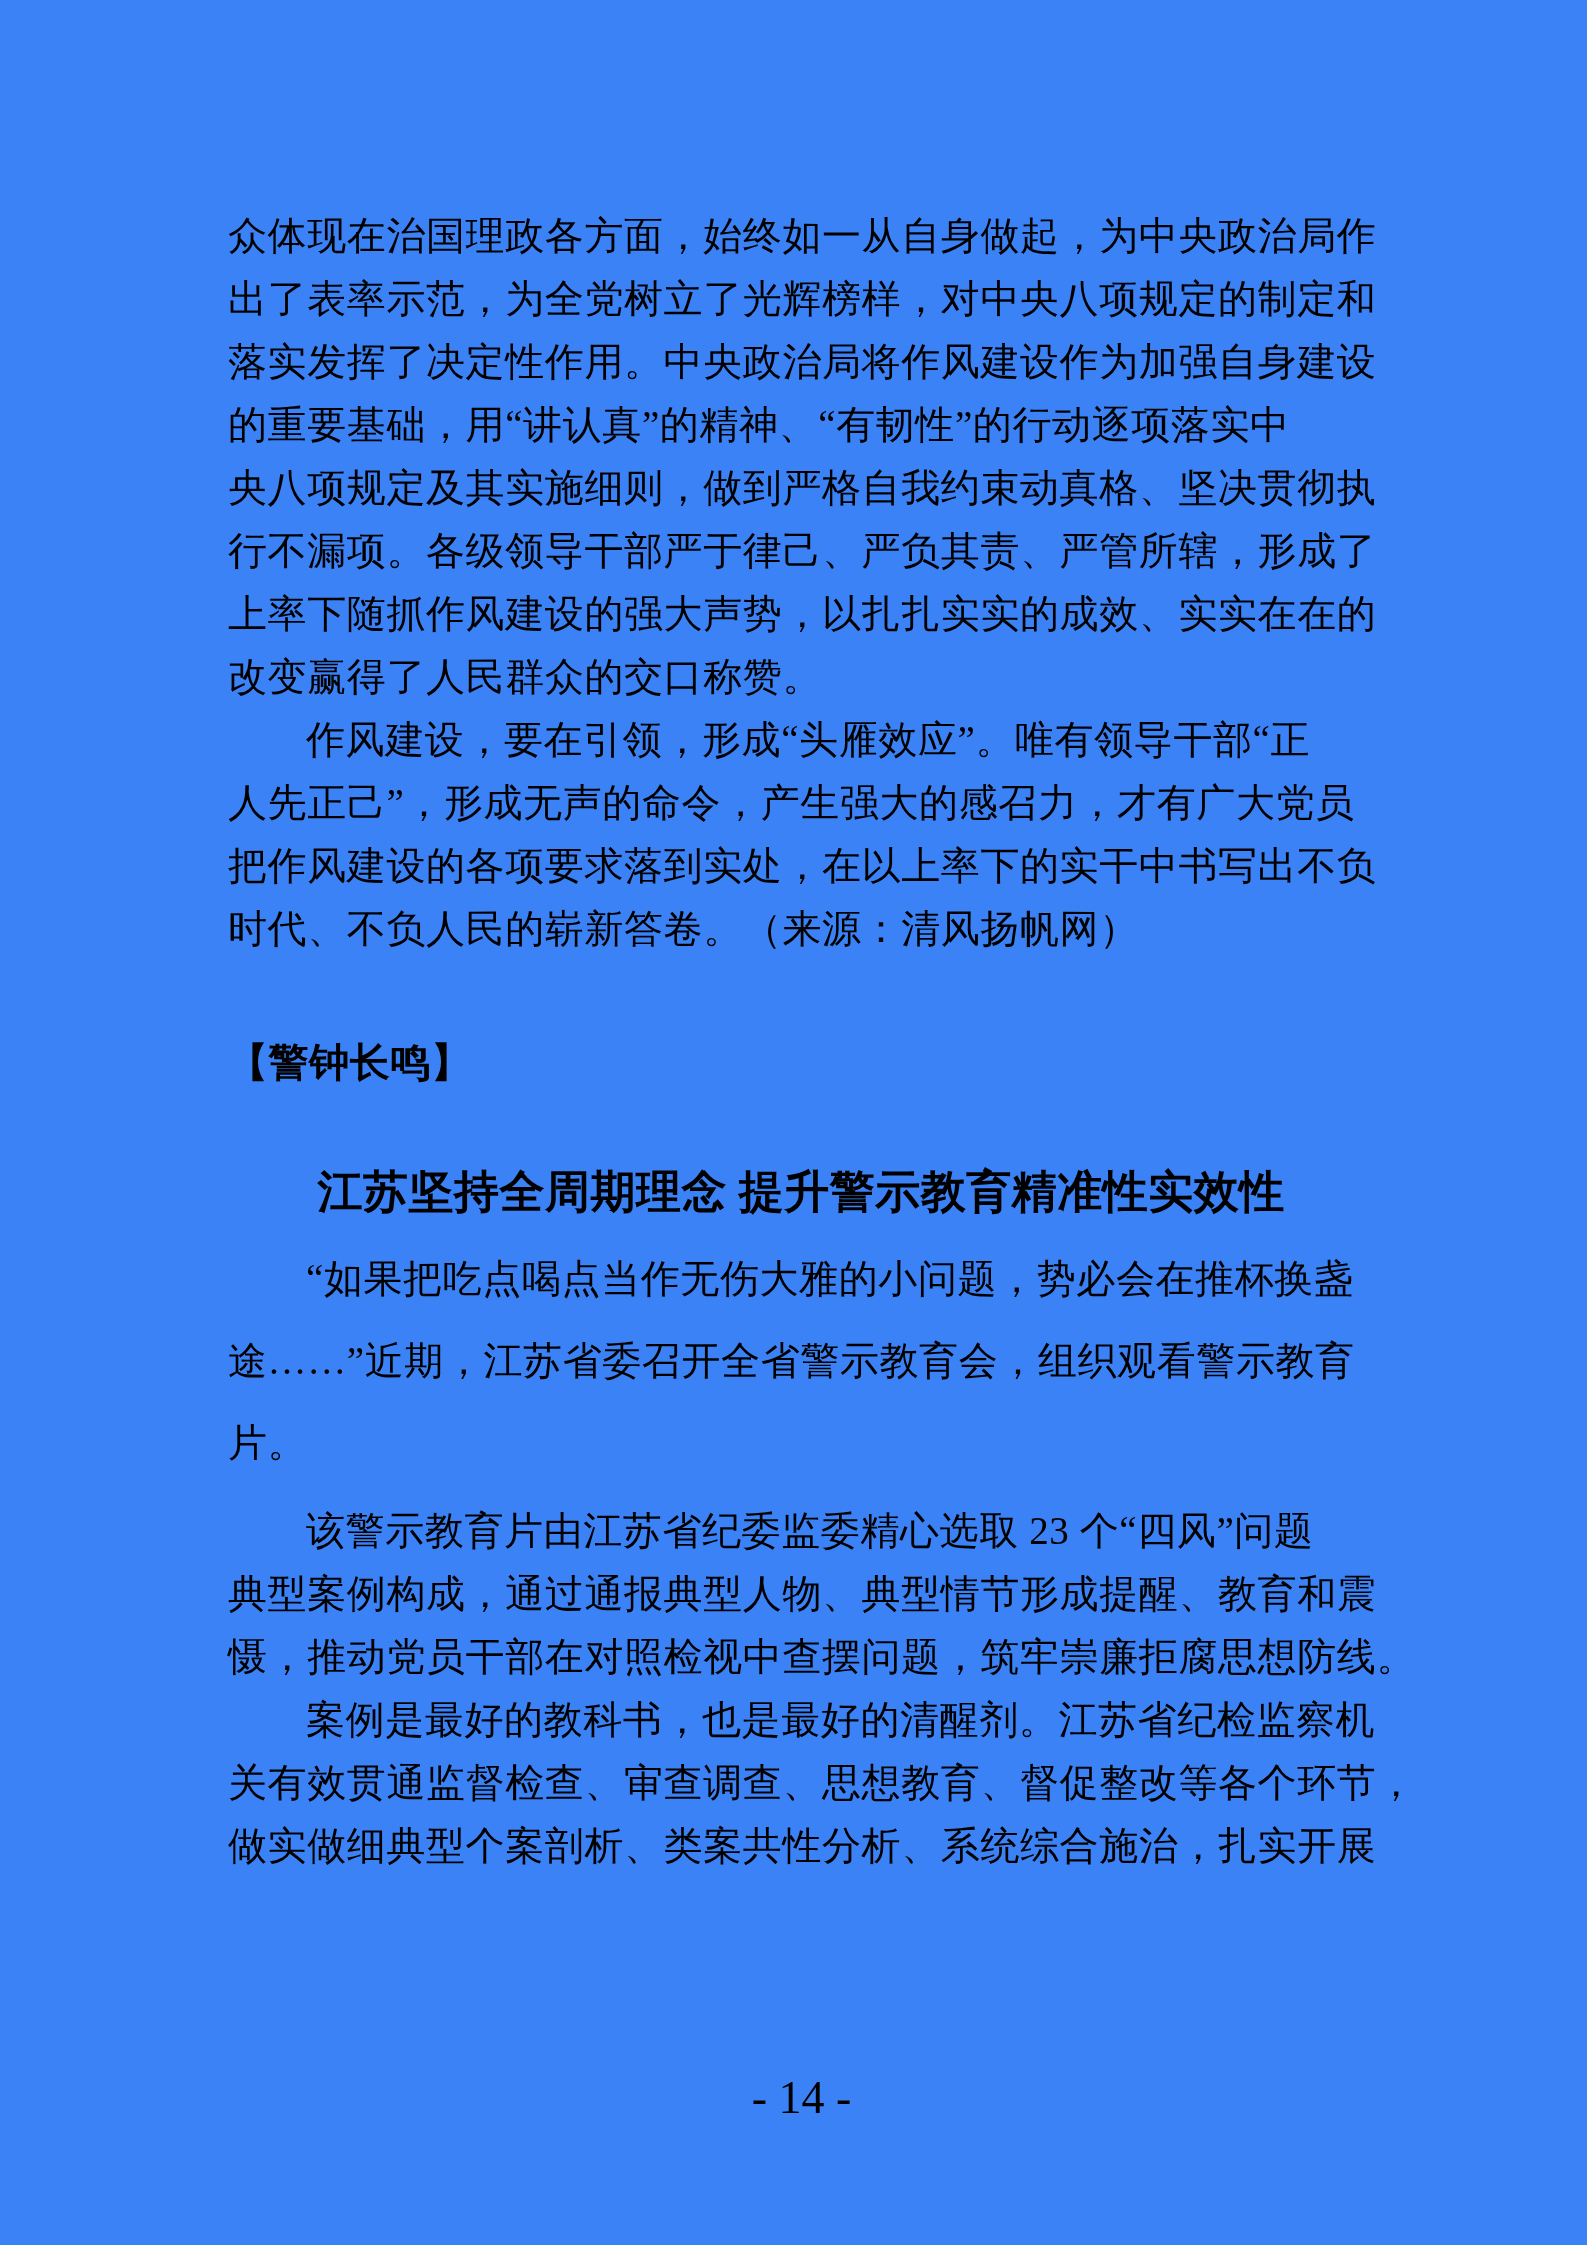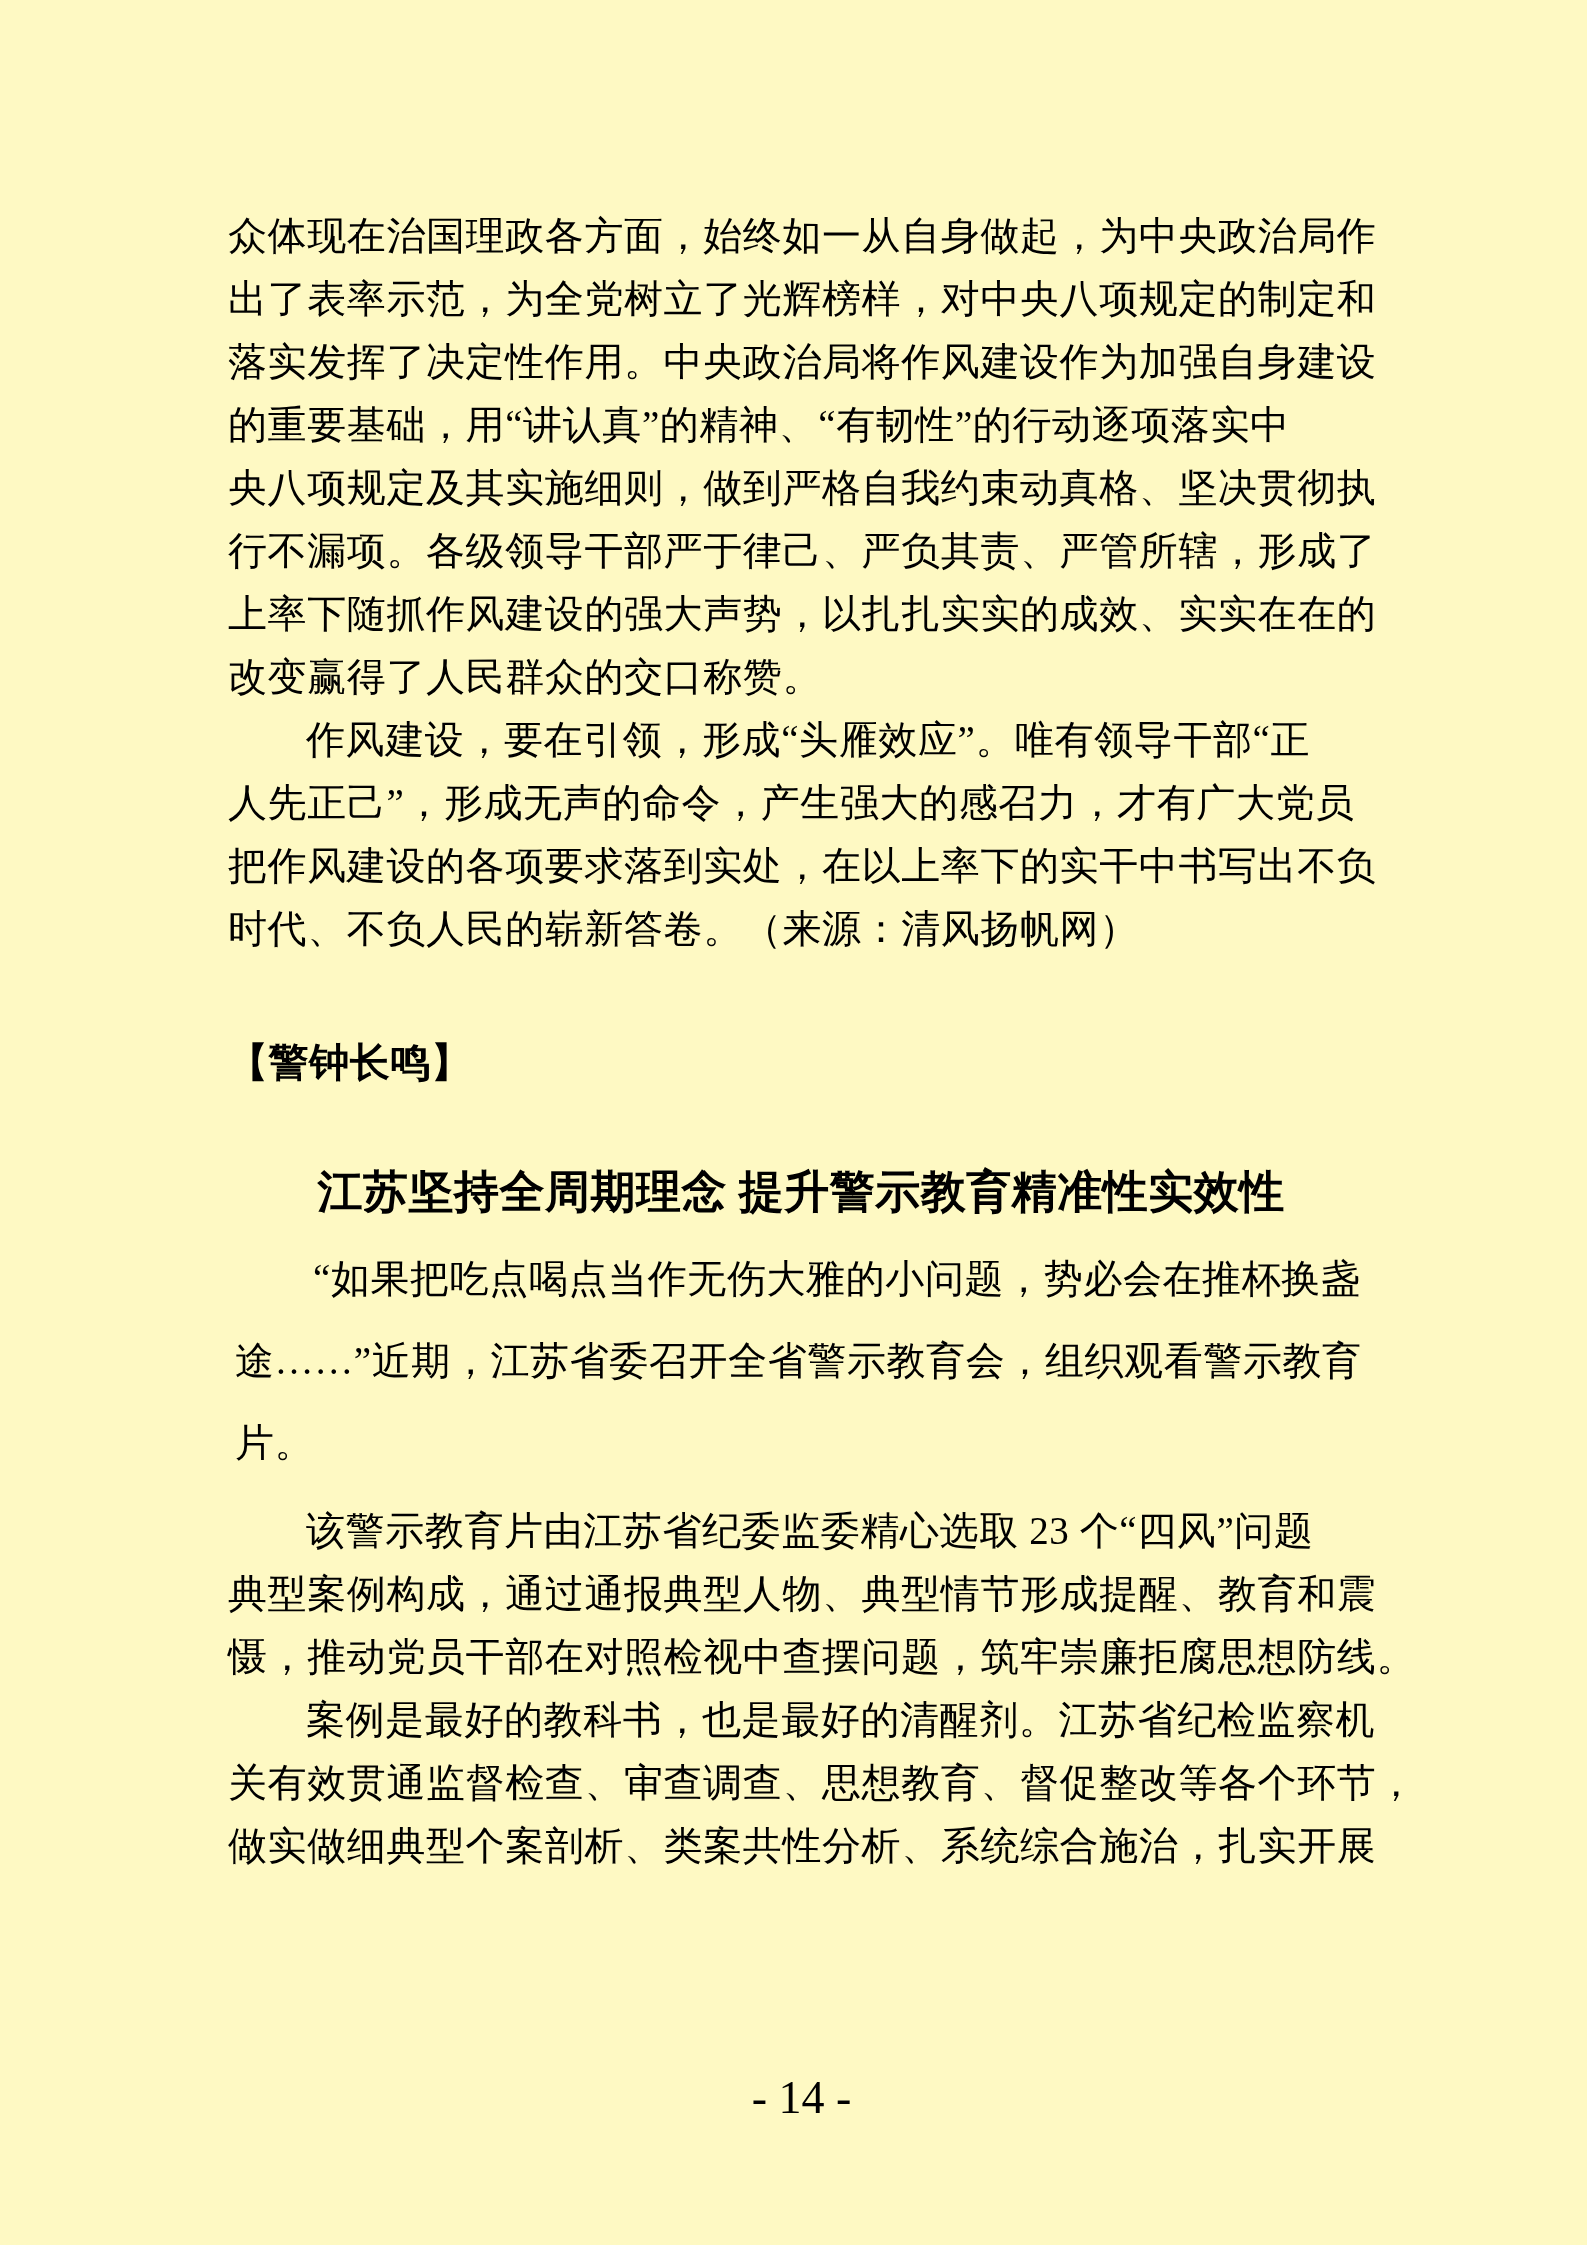--- a/index.html
+++ b/index.html
@@ -5,21 +5,21 @@
   html, body {
     margin: 0;
     padding: 0;
     background: #888;
   }
   .page {
     position: relative;
     width: 1587px;
     height: 2245px;
     margin: 0 auto;
-    background: #fef9c3;
+    background: #3b82f6;
     color: #000000;
     font-family: "Liberation Serif", serif;
     overflow: hidden;
   }
   .text-col {
     position: absolute;
     left: 228px;
     top: 204px;
     width: 1146px;
   }
@@ -39,21 +39,21 @@
     font-weight: bold;
   }
   .article-title {
     margin: 68px 0 0 0;
     font-size: 45px;
     font-weight: bold;
     line-height: 60px;
     text-align: center;
     letter-spacing: 0.5px;
   }
-  .p-art1 { margin-top: 16px; margin-left: 7px; }
+  .p-art1 { margin-top: 16px; }
   .p-art2 { margin-top: 15px; }
   .p-art3 { margin-top: 0; }
   .footer {
     position: absolute;
     top: 2075px;
     left: 8px;
     width: 100%;
     text-align: center;
     font-size: 46px;
     line-height: 46px;

